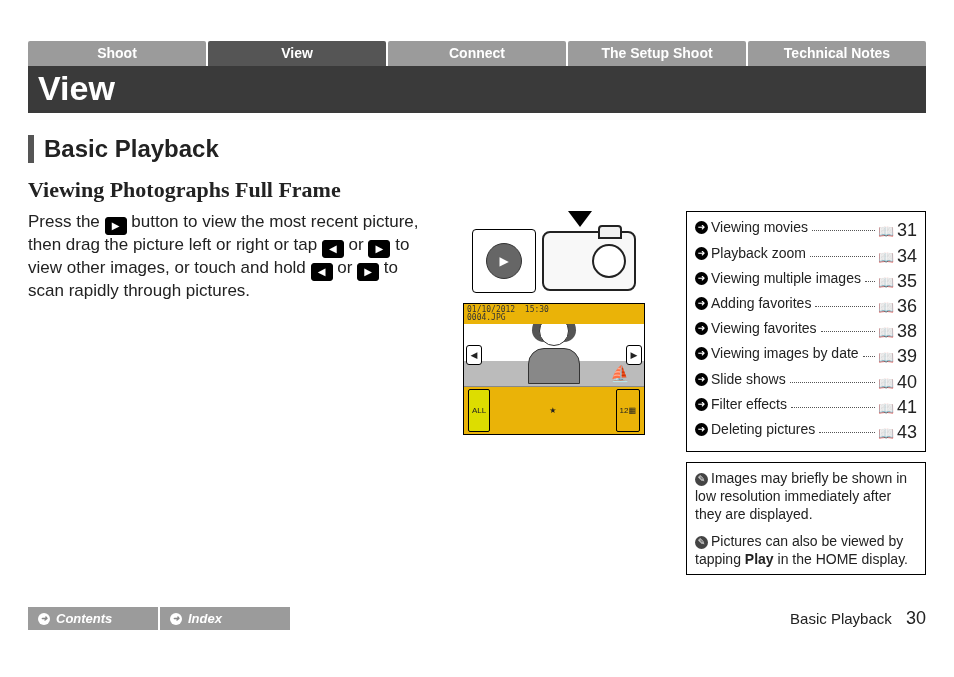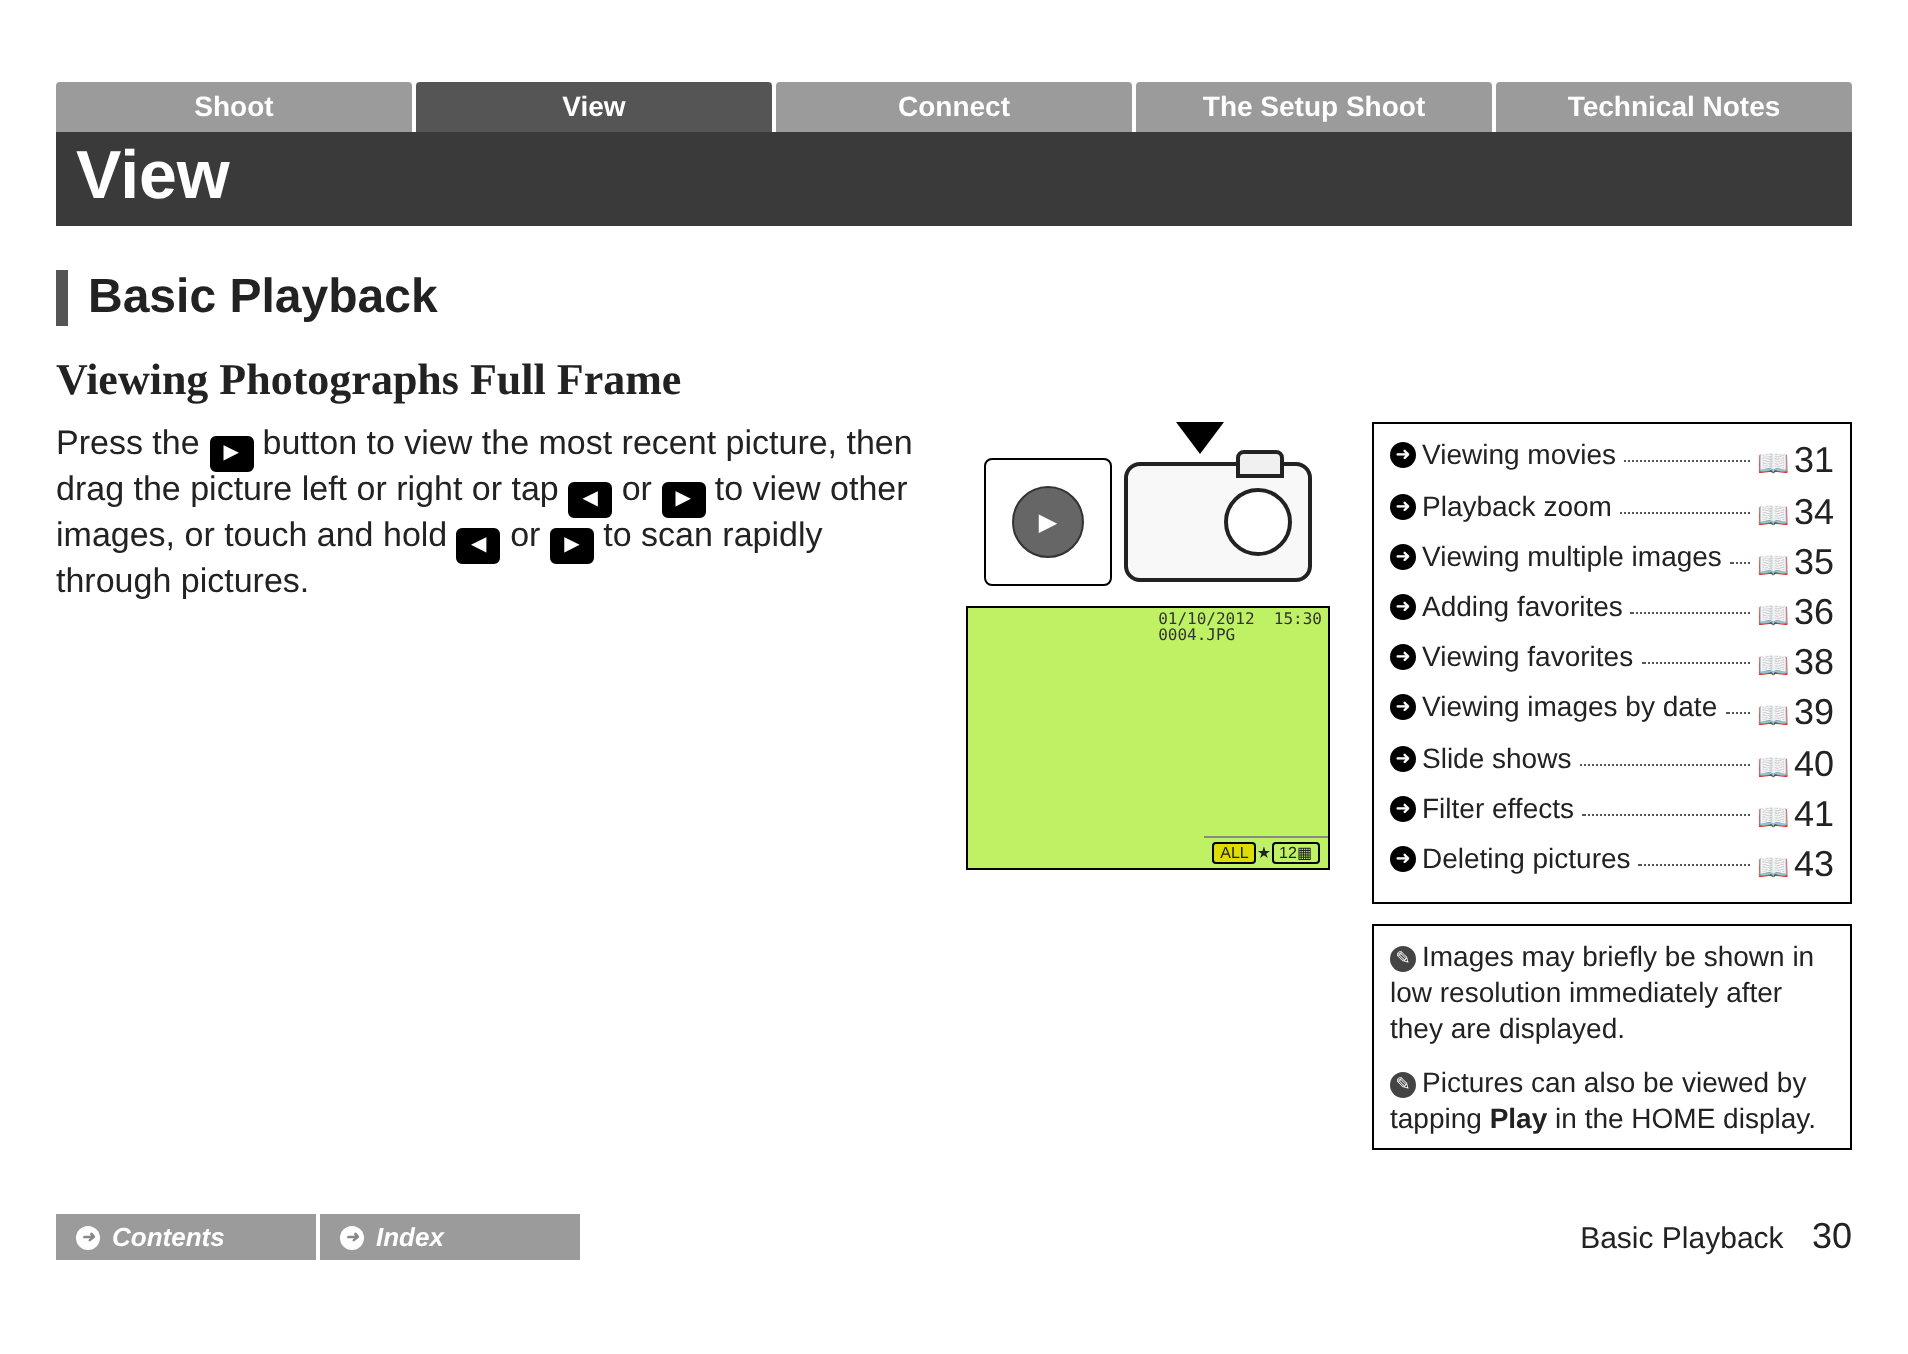--- a/index.html
+++ b/index.html
@@ -54,21 +54,21 @@
     margin: 0 0 14px 0;
   }
   .h3 {
     font-size: 22px;
     font-weight: 800;
     margin: 6px 0 8px 0;
     font-family: Liberation Serif, serif;
   }
 
   
-  .cols { display: flex; gap: 12px; }
+  .cols { display: flex; gap: 32px; }
   .left-col { flex: 1.15; }
   .mid-col  { width: 200px; }
   .right-col{ width: 240px; }
 
   .body-text { font-size: 17px; line-height: 1.35; margin: 0 0 14px; }
 
   
   .glyph {
     display: inline-flex;
     align-items: center;
@@ -156,22 +156,22 @@
     content:"";position:absolute;top:-8px;right:12px;width:20px;height:10px;
     border:2px solid #222;border-radius:4px 4px 0 0;background:#f0f0f0;
   }
   .down-arrow{
     width:0;height:0;border-left:12px solid transparent;border-right:12px solid transparent;
     border-top:16px solid #000;margin:0 0 2px 52px;
   }
 
   .screen {
     width:182px;height:132px;border:1.5px solid #000;margin-top:10px;
-    display:flex;flex-direction:column;background:#bef264;box-sizing:border-box;
-    font-size:8px;position:relative;align-items:flex-end;
+    display:flex;flex-direction:column;background:#eab308;box-sizing:border-box;
+    font-size:8px;position:relative;
   }
   .screen .topbar{padding:2px 3px;font-family:monospace;color:#333;line-height:1;}
   .screen .pic{
     flex:1;background:linear-gradient(#fff 60%, #bbb 60%);
     position:relative;overflow:hidden;
   }
   .screen .person{
     position:absolute;left:50%;bottom:0;transform:translateX(-50%);
     width:70px;height:70px;
   }
@@ -193,21 +193,21 @@
   .screen .nav-l,.screen .nav-r{
     position:absolute;top:50%;transform:translateY(-50%);
     width:14px;height:18px;border:1px solid #000;border-radius:3px;
     font-size:9px;display:flex;align-items:center;justify-content:center;background:#fff;
   }
   .screen .nav-l{left:2px;} .screen .nav-r{right:2px;}
   .screen .btmbar{
     display:flex;justify-content:space-between;align-items:center;
     padding:2px 4px;border-top:1px solid #888;font-size:8px;
   }
-  .screen .btn{border:1px solid #000;padding:0 3px;border-radius:2px;}
+  .screen .btn{border:1px solid #000;padding:16px 3px;border-radius:2px;}
   .screen .btn.all{background:#dd0;}
 
   
   .footer {
     display:flex;align-items:center;justify-content:space-between;
     margin-top:32px;font-size:13px;
   }
   .foot-tabs{display:flex;}
   .foot-tab{
     background:#9b9b9b;color:#fff;padding:4px 18px 4px 10px;margin-right:2px;

